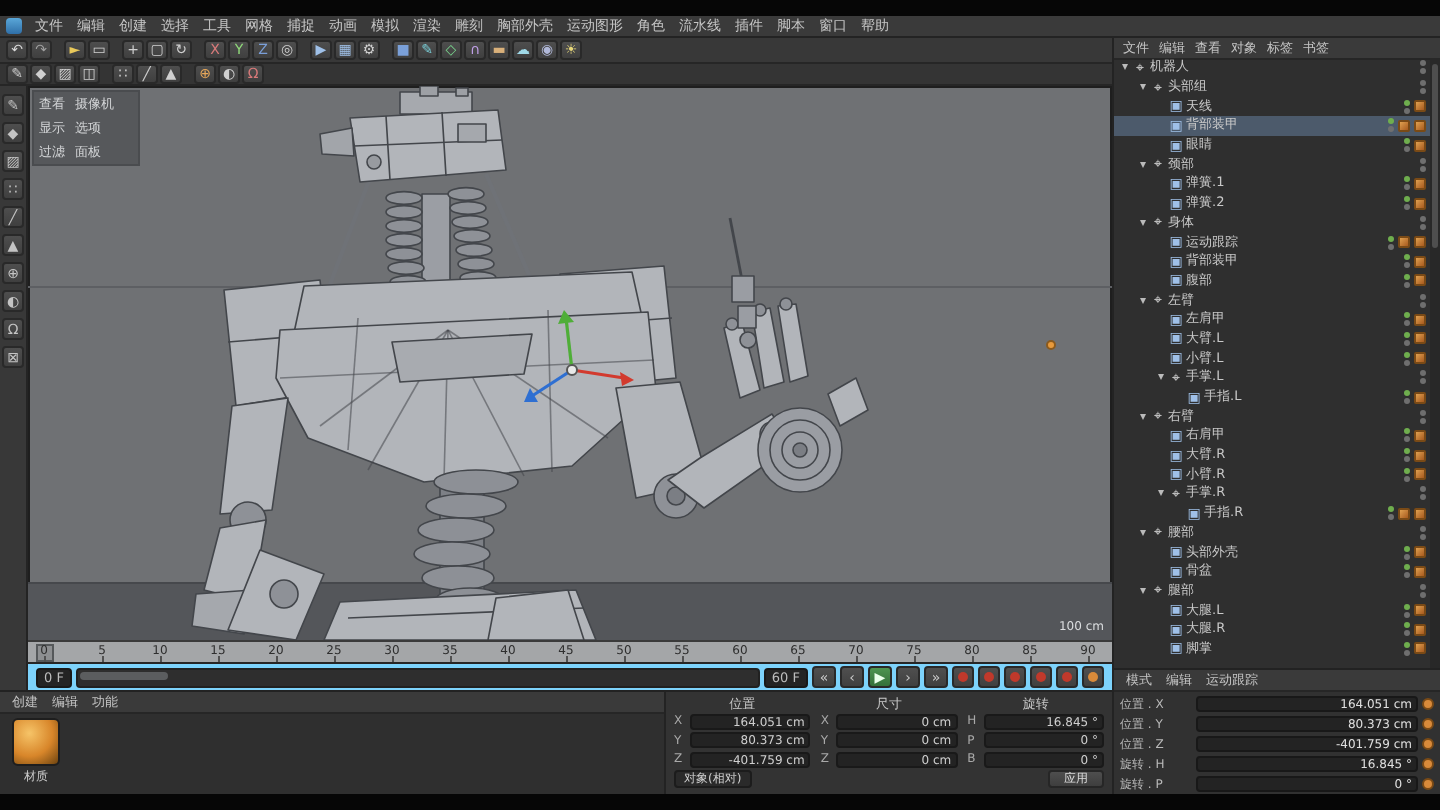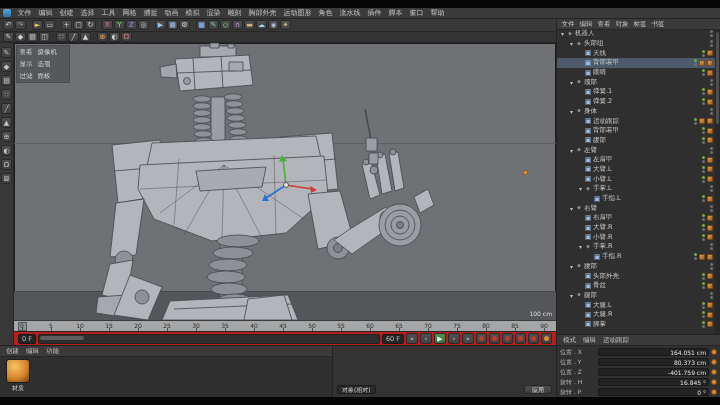--- a/index.html
+++ b/index.html
@@ -35,21 +35,21 @@
   .vp-scale{position:absolute;right:4px;bottom:3px;font-size:6px;color:#dcdee0;}
   .sel-dot{position:absolute;left:509px;top:127px;width:5px;height:5px;border-radius:50%;background:#e89a3c;border:1px solid #8a5a1e;box-sizing:border-box;}
 
   
   #ruler{position:absolute;left:14px;top:312px;width:542px;height:11px;background:#a4a6a8;border-top:1px solid #3a3a3a;box-sizing:border-box;overflow:hidden;}
   .tick-label{position:absolute;top:1px;font-size:6px;color:#2e2e2e;transform:translateX(-50%);}
   .tick-line{position:absolute;bottom:0;width:1px;height:3px;background:#515151;}
   .ruler-marker{position:absolute;left:4px;top:1px;width:9px;height:9px;background:#8d8f91;border:1px solid #55585a;box-sizing:border-box;}
 
   
-  #transport{position:absolute;left:14px;top:323px;width:542px;height:14px;background:#b91c1c;border-top:1px solid #262626;display:flex;align-items:center;gap:2px;padding:0 4px;box-sizing:border-box;}
+  #transport{position:absolute;left:14px;top:323px;width:542px;height:14px;background:#7dd3fc;border-top:1px solid #262626;display:flex;align-items:center;gap:2px;padding:0 4px;box-sizing:border-box;}
   .tp-field{height:10px;background:#242424;border:1px solid #191919;color:#bdbdbd;font-size:6.5px;line-height:9px;padding:0 3px;border-radius:2px;box-sizing:border-box;flex:none;}
   .tp-track{flex:1;height:8px;background:#2e2e2e;border:1px solid #212121;border-radius:2px;position:relative;}
   .tp-thumb{position:absolute;left:1px;top:1px;width:44px;height:4px;background:#5b5d5f;border-radius:2px;}
   #tpbtns{display:flex;gap:2px;align-items:center;}
   .tp-btn{width:12px;height:11px;background:linear-gradient(#4f4f4f,#404040);border:1px solid #292929;border-radius:2px;color:#cccccc;font-size:7px;line-height:10px;text-align:center;box-sizing:border-box;flex:none;}
   .tp-btn.play{background:linear-gradient(#4d9450,#35703a);color:#eaffea;}
   .tp-rec{width:11px;height:11px;background:linear-gradient(#4f4f4f,#404040);border:1px solid #292929;border-radius:2px;position:relative;box-sizing:border-box;flex:none;}
   .tp-rec i{position:absolute;inset:2px;border-radius:50%;background:#c0392b;}
   .tp-rec.auto i{background:#d98a3a;}
 
@@ -388,20 +388,65 @@
       <div id="matlist">
           <div class="mat-item">
             <div class="mat-ball"></div>
             <div class="mat-name">材质</div>
           </div>
         </div>
     </div>
 
     <div id="coords">
       <div id="coordcols">
+          <div class="coord-col">
+            <div class="coord-title">位置</div>
+            <div class="coord-row">
+              <span class="coord-axis">X</span>
+              <span class="coord-val">164.051 cm</span>
+            </div>
+            <div class="coord-row">
+              <span class="coord-axis">Y</span>
+              <span class="coord-val">80.373 cm</span>
+            </div>
+            <div class="coord-row">
+              <span class="coord-axis">Z</span>
+              <span class="coord-val">-401.759 cm</span>
+            </div>
+          </div>
+          <div class="coord-col">
+            <div class="coord-title">尺寸</div>
+            <div class="coord-row">
+              <span class="coord-axis">X</span>
+              <span class="coord-val">0 cm</span>
+            </div>
+            <div class="coord-row">
+              <span class="coord-axis">Y</span>
+              <span class="coord-val">0 cm</span>
+            </div>
+            <div class="coord-row">
+              <span class="coord-axis">Z</span>
+              <span class="coord-val">0 cm</span>
+            </div>
+          </div>
+          <div class="coord-col">
+            <div class="coord-title">旋转</div>
+            <div class="coord-row">
+              <span class="coord-axis">H</span>
+              <span class="coord-val">16.845 °</span>
+            </div>
+            <div class="coord-row">
+              <span class="coord-axis">P</span>
+              <span class="coord-val">0 °</span>
+            </div>
+            <div class="coord-row">
+              <span class="coord-axis">B</span>
+              <span class="coord-val">0 °</span>
+            </div>
+          </div>
         </div>
       <div class="coord-bottom">
         <span class="coord-mode">对象(相对)</span>
         <span class="coord-apply">应用</span>
       </div>
     </div>
 
     <div id="attrs">
       <div id="attrtabs" class="panel-tabs">
           <span class="mats-tab">模式</span>

